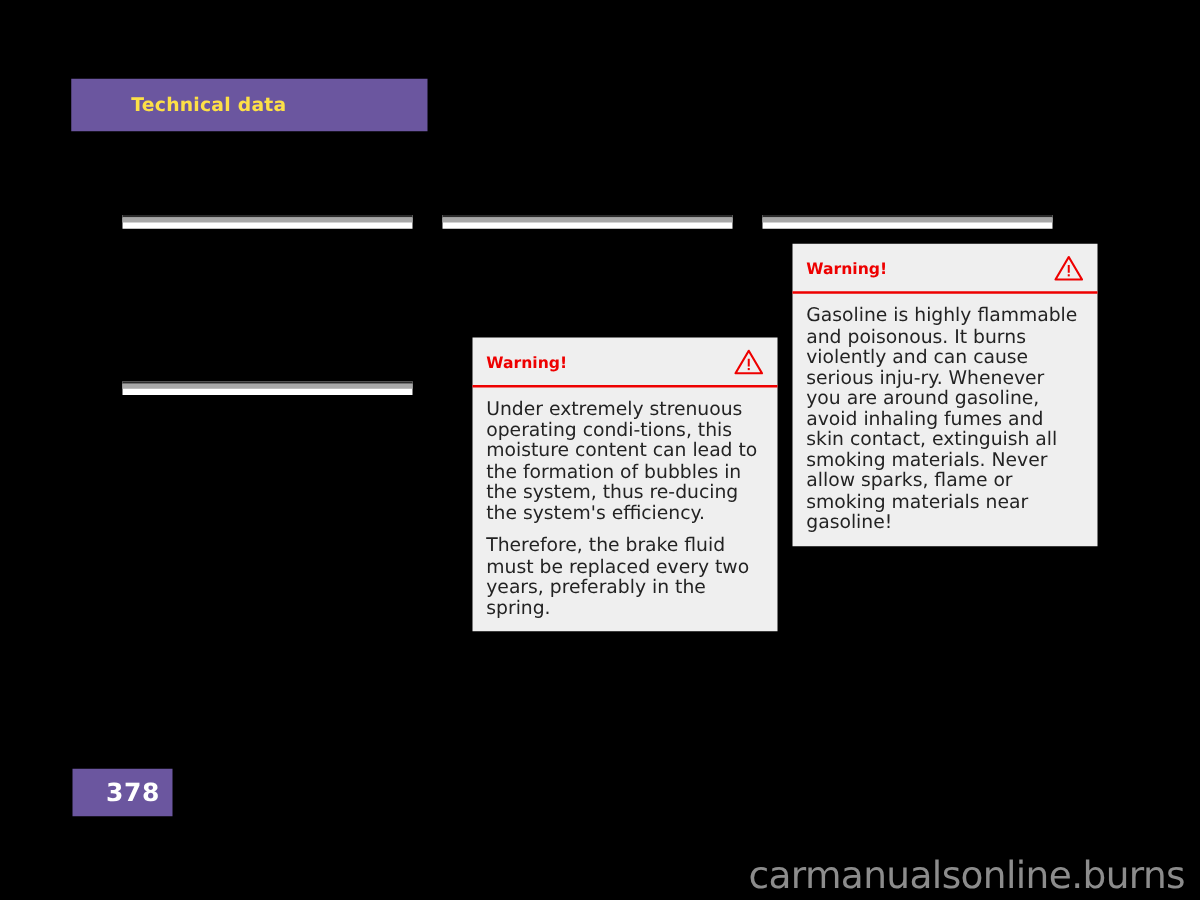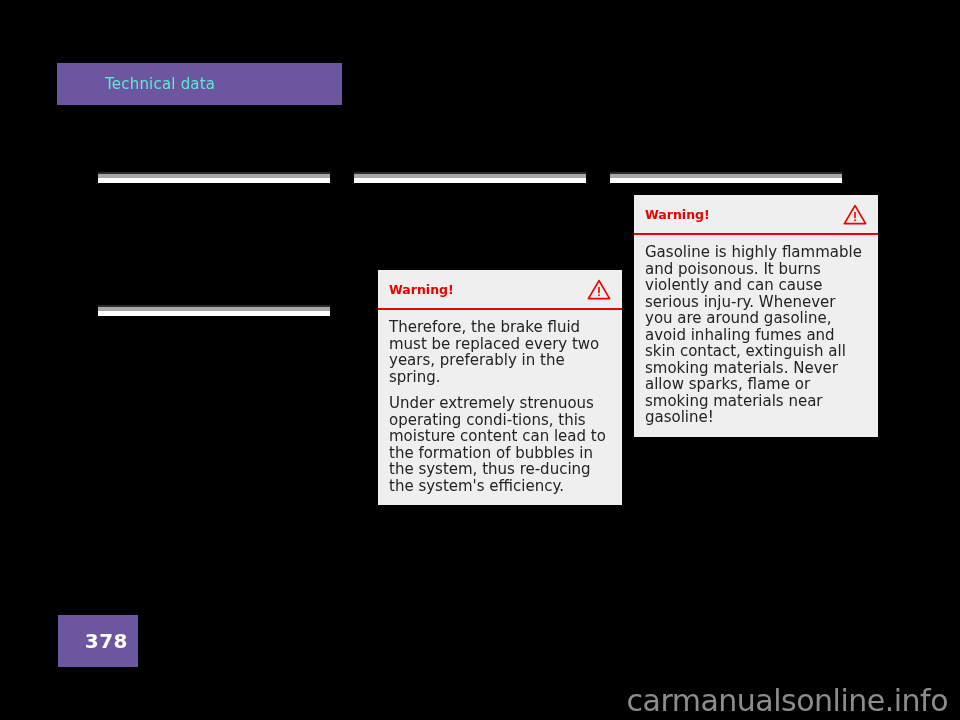--- a/index.html
+++ b/index.html
@@ -28,23 +28,23 @@
     position: absolute;
     left: 57px;
     top: 63px;
     width: 285px;
     height: 42px;
     background: #6b569f;
     display: flex;
     align-items: center;
   }
   .chapter-title {
-    color: #5eead4;
+    color: #fde047;
     font-family: "DejaVu Sans", sans-serif;
-    font-weight: normal;
+    font-weight: bold;
     font-size: 15px;
     letter-spacing: 0.2px;
     margin-left: 48px;
   }
 
   
   .col-rule {
     position: absolute;
     height: 9px;
     background: #ffffff;
@@ -97,21 +97,21 @@
   .warning-body p:last-child {
     margin-bottom: 0;
   }
 
   
   .page-number-block {
     position: absolute;
     left: 58px;
     top: 615px;
     width: 80px;
-    height: 52px;
+    height: 38px;
     background: #6b569f;
     display: flex;
     align-items: center;
     justify-content: flex-end;
   }
   .page-number {
     color: #ffffff;
     font-family: "DejaVu Sans", sans-serif;
     font-weight: bold;
     font-size: 20px;
@@ -153,22 +153,22 @@
   <div class="warning-box" style="left:354px; top:270px; width:244px;">
     <div class="warning-head">
       <span class="warning-title">Warning!</span>
       <svg class="warning-icon" viewBox="0 0 24 21">
         <path d="M12 1.6 L22.6 19.6 L1.4 19.6 Z" fill="none" stroke="#ee0000" stroke-width="1.7" stroke-linejoin="round"></path>
         <rect x="11.2" y="8.0" width="1.6" height="6.2" fill="#ee0000"></rect>
         <rect x="11.2" y="15.4" width="1.6" height="1.7" fill="#ee0000"></rect>
       </svg>
     </div>
     <div class="warning-body">
+      <p>Under extremely strenuous operating condi-tions, this moisture content can lead to the formation of bubbles in the system, thus re-ducing the system's efficiency.</p>
       <p>Therefore, the brake fluid must be replaced every two years, preferably in the spring.</p>
-      <p>Under extremely strenuous operating condi-tions, this moisture content can lead to the formation of bubbles in the system, thus re-ducing the system's efficiency.</p>
     </div>
   </div>
 
   <div class="warning-box" style="left:610px; top:195px; width:244px;">
     <div class="warning-head">
       <span class="warning-title">Warning!</span>
       <svg class="warning-icon" viewBox="0 0 24 21">
         <path d="M12 1.6 L22.6 19.6 L1.4 19.6 Z" fill="none" stroke="#ee0000" stroke-width="1.7" stroke-linejoin="round"></path>
         <rect x="11.2" y="8.0" width="1.6" height="6.2" fill="#ee0000"></rect>
         <rect x="11.2" y="15.4" width="1.6" height="1.7" fill="#ee0000"></rect>
@@ -176,15 +176,15 @@
     </div>
     <div class="warning-body">
       <p>Gasoline is highly flammable and poisonous. It burns violently and can cause serious inju-ry. Whenever you are around gasoline, avoid inhaling fumes and skin contact, extinguish all smoking materials. Never allow sparks, flame or smoking materials near gasoline!</p>
     </div>
   </div>
 
   <div class="page-number-block">
     <span class="page-number">378</span>
   </div>
 
-  <div class="watermark">carmanualsonline.info</div>
+  <div class="watermark">carmanualsonline.burns</div>
 
 </div>
 
 </body></html>

